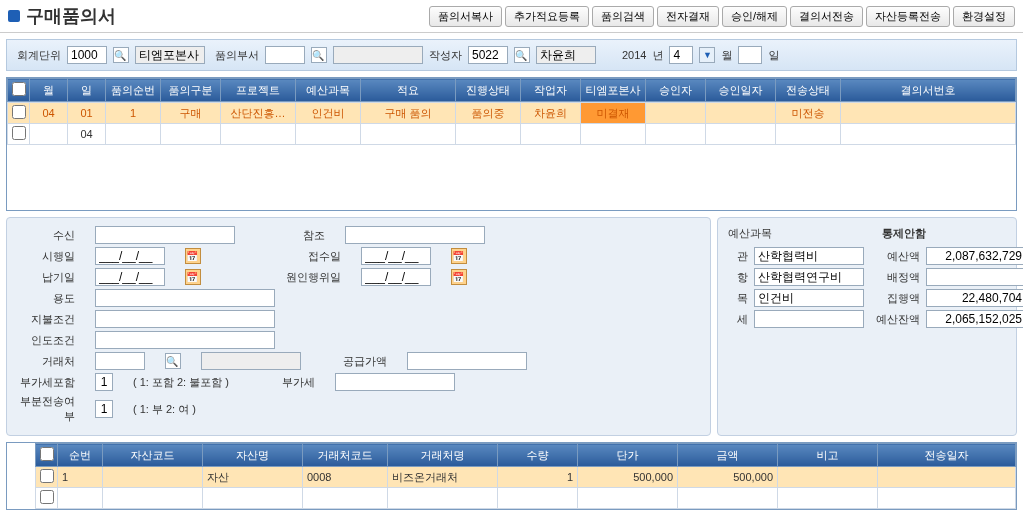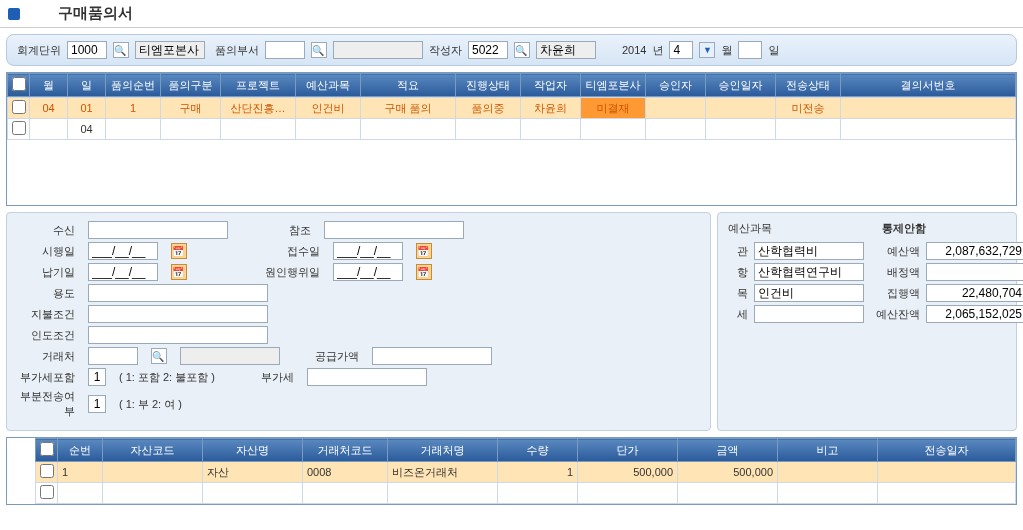--- a/index.html
+++ b/index.html
@@ -1,60 +1,70 @@
 <!DOCTYPE html>
 <html><head>
 <meta charset="utf-8">
 <style>
 * { box-sizing: border-box; margin: 0; padding: 0; }
 body { font-family: "Malgun Gothic", sans-serif; font-size: 11px; color: #333; background: #fff; width: 1023px; }
 .header { display: flex; align-items: center; padding: 4px 8px; border-bottom: 1px solid #ccc; }
 .header-icon { width: 12px; height: 12px; background: #1e5fb5; border-radius: 2px; margin-right: 6px; display: inline-block; }
-.header-title { font-weight: bold; font-size: 15px; flex: 0 0 auto; margin-left: 32px; }
+.header-title { font-weight: bold; font-size: 18px; flex: 0 0 auto; }
 .header-buttons { margin-left: auto; display: flex; gap: 3px; }
 .btn { background: linear-gradient(#fdfdfd,#e8e8e8); border: 1px solid #aaa; border-radius: 3px; padding: 2px 8px; font-size: 11px; cursor: pointer; min-width: 62px; text-align: center; }
-.filter-bar { background: linear-gradient(#eaf2fb,#d6e5f5); border: 1px solid #b5c9df; border-radius: 8px; margin: 6px; padding: 6px 10px; display: flex; align-items: center; gap: 6px; flex-wrap: wrap; }
+.filter-bar { background: linear-gradient(#eaf2fb,#d6e5f5); border: 1px solid #b5c9df; border-radius: 0; margin: 6px; padding: 6px 10px; display: flex; align-items: center; gap: 6px; flex-wrap: wrap; }
 .label { font-size: 11px; }
 input.field, select.field { border: 1px solid #9ab; padding: 1px 3px; font-size: 12px; background: #fff; }
 .readonly { background: #eee !important; }
 .magnify { width: 16px; height: 16px; border: 1px solid #9ab; background: #fff; display: inline-flex; align-items: center; justify-content: center; cursor: pointer; font-size: 10px; }
 .cal { width: 16px; height: 16px; background: #ffd38c; border: 1px solid #c28d3f; display: inline-flex; align-items: center; justify-content: center; cursor: pointer; font-size: 10px; }
 .down-arrow { width: 16px; height: 16px; border: 1px solid #9ab; background: #e6f0fa; display: inline-flex; align-items: center; justify-content: center; cursor: pointer; font-size: 9px; color: #1e5fb5; }
 .grid { margin: 0 6px; border: 1px solid #7a9bc0; }
 .grid table { width: 100%; border-collapse: collapse; table-layout: fixed; }
 .grid th { background: linear-gradient(#5a89c0,#2a5a9a); color: #fff; font-size: 11px; font-weight: normal; padding: 3px 2px; border: 1px solid #7a9bc0; text-align: center; }
 .grid td { border: 1px solid #cfd9e6; padding: 2px; font-size: 11px; text-align: center; height: 18px; }
 .grid tr.selected td { background: #ffe5b5; color: #cc5500; }
 .grid td.highlight { background: #ff9933 !important; color: #fff; }
 .grid td.white { background: #fff; color: #333; }
 .grid-body { height: 108px; overflow: auto; background: #fff; }
 .detail-area { display: flex; margin: 6px; gap: 6px; }
 .detail-left { flex: 1; background: #eaf0f7; border: 1px solid #c2d0e2; border-radius: 4px; padding: 8px 10px; }
 .detail-right { width: 300px; background: #eaf0f7; border: 1px solid #c2d0e2; border-radius: 4px; padding: 8px 10px; }
-.form-row { display: flex; align-items: center; margin-bottom: 3px; gap: 13px; }
+.form-row { display: flex; align-items: center; margin-bottom: 3px; gap: 20px; }
 .form-label { width: 58px; text-align: right; font-size: 11px; }
 .budget-grid { display: grid; grid-template-columns: 20px 110px 50px 100px; gap: 3px 6px; align-items: center; }
 .budget-grid .r-label { text-align: right; font-size: 11px; }
 .budget-grid input { width: 100%; text-align: right; }
 .budget-grid input.left-align { text-align: left; }
 .bottom-grid { margin: 0 6px 6px; border: 1px solid #7a9bc0; padding-left: 28px; }
 .bottom-grid table { width: 100%; border-collapse: collapse; table-layout: fixed; }
 .bottom-grid th { background: linear-gradient(#5a89c0,#2a5a9a); color: #fff; font-size: 11px; font-weight: normal; padding: 3px 2px; border: 1px solid #7a9bc0; text-align: center; }
 .bottom-grid td { border: 1px solid #cfd9e6; padding: 2px 4px; font-size: 11px; height: 18px; }
 .bottom-grid tr.selected td { background: #ffe5b5; }
 .bottom-grid td.num { text-align: right; }
 .chk { width: 14px; height: 14px; }
 .bold { font-weight: bold; }
 </style>
 </head>
 <body>
 
 <div class="header">
   <span class="header-icon"></span>
   <span class="header-title">구매품의서</span>
+  <div class="header-buttons">
+    <button class="btn">품의서복사</button>
+    <button class="btn">추가적요등록</button>
+    <button class="btn">품의검색</button>
+    <button class="btn">전자결재</button>
+    <button class="btn">승인/해제</button>
+    <button class="btn">결의서전송</button>
+    <button class="btn">자산등록전송</button>
+    <button class="btn">환경설정</button>
+  </div>
 </div>
 
 <div class="filter-bar">
   <span class="label">회계단위</span>
   <input class="field" style="width: 40px;" value="1000">
   <span class="magnify">🔍</span>
   <input class="field readonly" style="width: 70px;" value="티엠포본사">
 
   <span class="label" style="margin-left:4px">품의부서</span>
   <input class="field" style="width: 40px;" value="">

